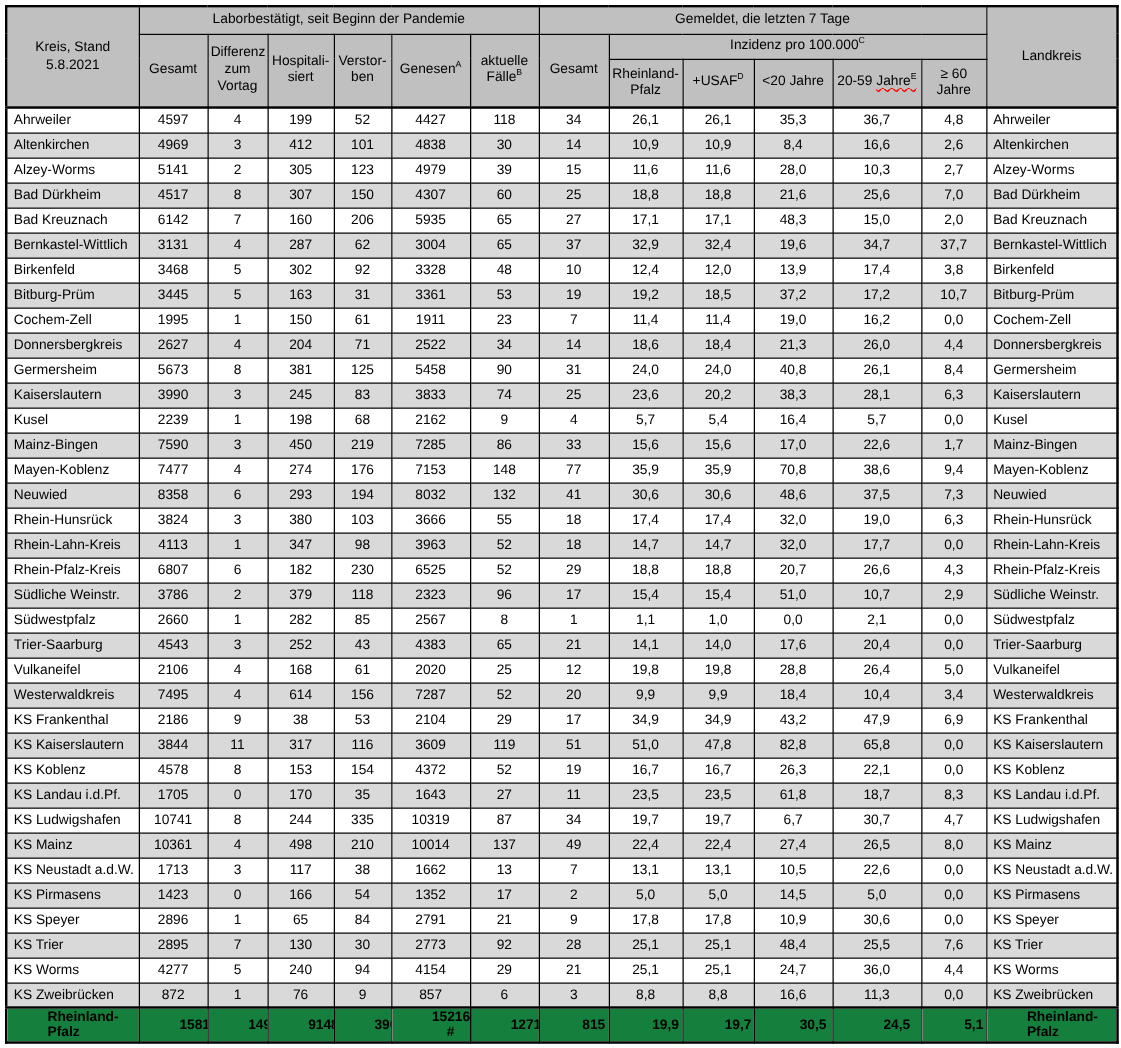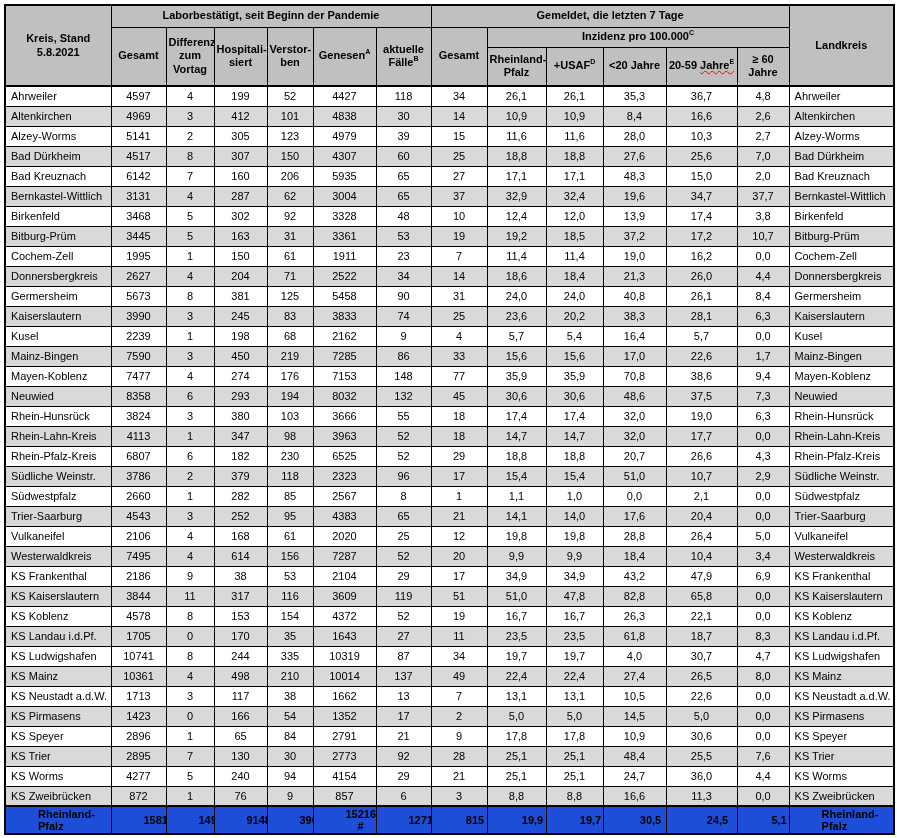--- a/index.html
+++ b/index.html
@@ -12,34 +12,34 @@
   table {
     border-collapse: collapse; table-layout: fixed; width: 889px;
     border: 2px solid #000;
   }
   th, td {
     border: 1px solid #000; font-size: 11px; overflow: hidden;
     padding: 0; vertical-align: middle;
   }
   thead { border-bottom: 2px solid #000; }
   thead th {
-    background: #c0c0c0; font-weight: bold; text-align: center;
+    background: #c0c0c0; font-weight: normal; text-align: center;
     line-height: 1.25; padding: 1px 2px;
   }
   th.pre { white-space: pre-line; }
   .lines { white-space: pre-line; }
   tr.h1 { height: 22px; }
   tr.h2 { height: 20px; }
   tr.h3 { height: 39px; }
   tbody tr { height: 20px; }
   tbody tr.shade td { background: #d9d9d9; }
   tbody td.num { text-align: center; }
   tbody td.name { text-align: left; padding-left: 5px; }
   tr.total { height: 28px; border-top: 2px solid #000; }
-  tr.total td { font-weight: bold; background: #1d4ed8; padding-left: 32px; }
+  tr.total td { font-weight: bold; background: #15803d; padding-left: 32px; }
   sup { font-size: 7px; vertical-align: super; line-height: 0; }
   .squiggle {
     text-decoration: underline;
     text-decoration-style: wavy;
     text-decoration-color: #ff0000;
     text-decoration-thickness: 1px;
     text-decoration-skip-ink: none;
   }
 </style>
 </head>
@@ -148,21 +148,21 @@
           <td class="name">Bad Dürkheim</td>
           <td class="num">4517</td>
           <td class="num">8</td>
           <td class="num">307</td>
           <td class="num">150</td>
           <td class="num">4307</td>
           <td class="num">60</td>
           <td class="num">25</td>
           <td class="num">18,8</td>
           <td class="num">18,8</td>
-          <td class="num">27,6</td>
+          <td class="num">21,6</td>
           <td class="num">25,6</td>
           <td class="num">7,0</td>
           <td class="name">Bad Dürkheim</td>
         </tr>
         <tr>
           <td class="name">Bad Kreuznach</td>
           <td class="num">6142</td>
           <td class="num">7</td>
           <td class="num">160</td>
           <td class="num">206</td>
@@ -337,21 +337,21 @@
           <td class="name">Mayen-Koblenz</td>
         </tr>
         <tr class="shade">
           <td class="name">Neuwied</td>
           <td class="num">8358</td>
           <td class="num">6</td>
           <td class="num">293</td>
           <td class="num">194</td>
           <td class="num">8032</td>
           <td class="num">132</td>
-          <td class="num">45</td>
+          <td class="num">41</td>
           <td class="num">30,6</td>
           <td class="num">30,6</td>
           <td class="num">48,6</td>
           <td class="num">37,5</td>
           <td class="num">7,3</td>
           <td class="name">Neuwied</td>
         </tr>
         <tr>
           <td class="name">Rhein-Hunsrück</td>
           <td class="num">3824</td>
@@ -430,21 +430,21 @@
           <td class="num">0,0</td>
           <td class="num">2,1</td>
           <td class="num">0,0</td>
           <td class="name">Südwestpfalz</td>
         </tr>
         <tr class="shade">
           <td class="name">Trier-Saarburg</td>
           <td class="num">4543</td>
           <td class="num">3</td>
           <td class="num">252</td>
-          <td class="num">95</td>
+          <td class="num">43</td>
           <td class="num">4383</td>
           <td class="num">65</td>
           <td class="num">21</td>
           <td class="num">14,1</td>
           <td class="num">14,0</td>
           <td class="num">17,6</td>
           <td class="num">20,4</td>
           <td class="num">0,0</td>
           <td class="name">Trier-Saarburg</td>
         </tr>
@@ -548,21 +548,21 @@
           <td class="name">KS Ludwigshafen</td>
           <td class="num">10741</td>
           <td class="num">8</td>
           <td class="num">244</td>
           <td class="num">335</td>
           <td class="num">10319</td>
           <td class="num">87</td>
           <td class="num">34</td>
           <td class="num">19,7</td>
           <td class="num">19,7</td>
-          <td class="num">4,0</td>
+          <td class="num">6,7</td>
           <td class="num">30,7</td>
           <td class="num">4,7</td>
           <td class="name">KS Ludwigshafen</td>
         </tr>
         <tr class="shade">
           <td class="name">KS Mainz</td>
           <td class="num">10361</td>
           <td class="num">4</td>
           <td class="num">498</td>
           <td class="num">210</td>

